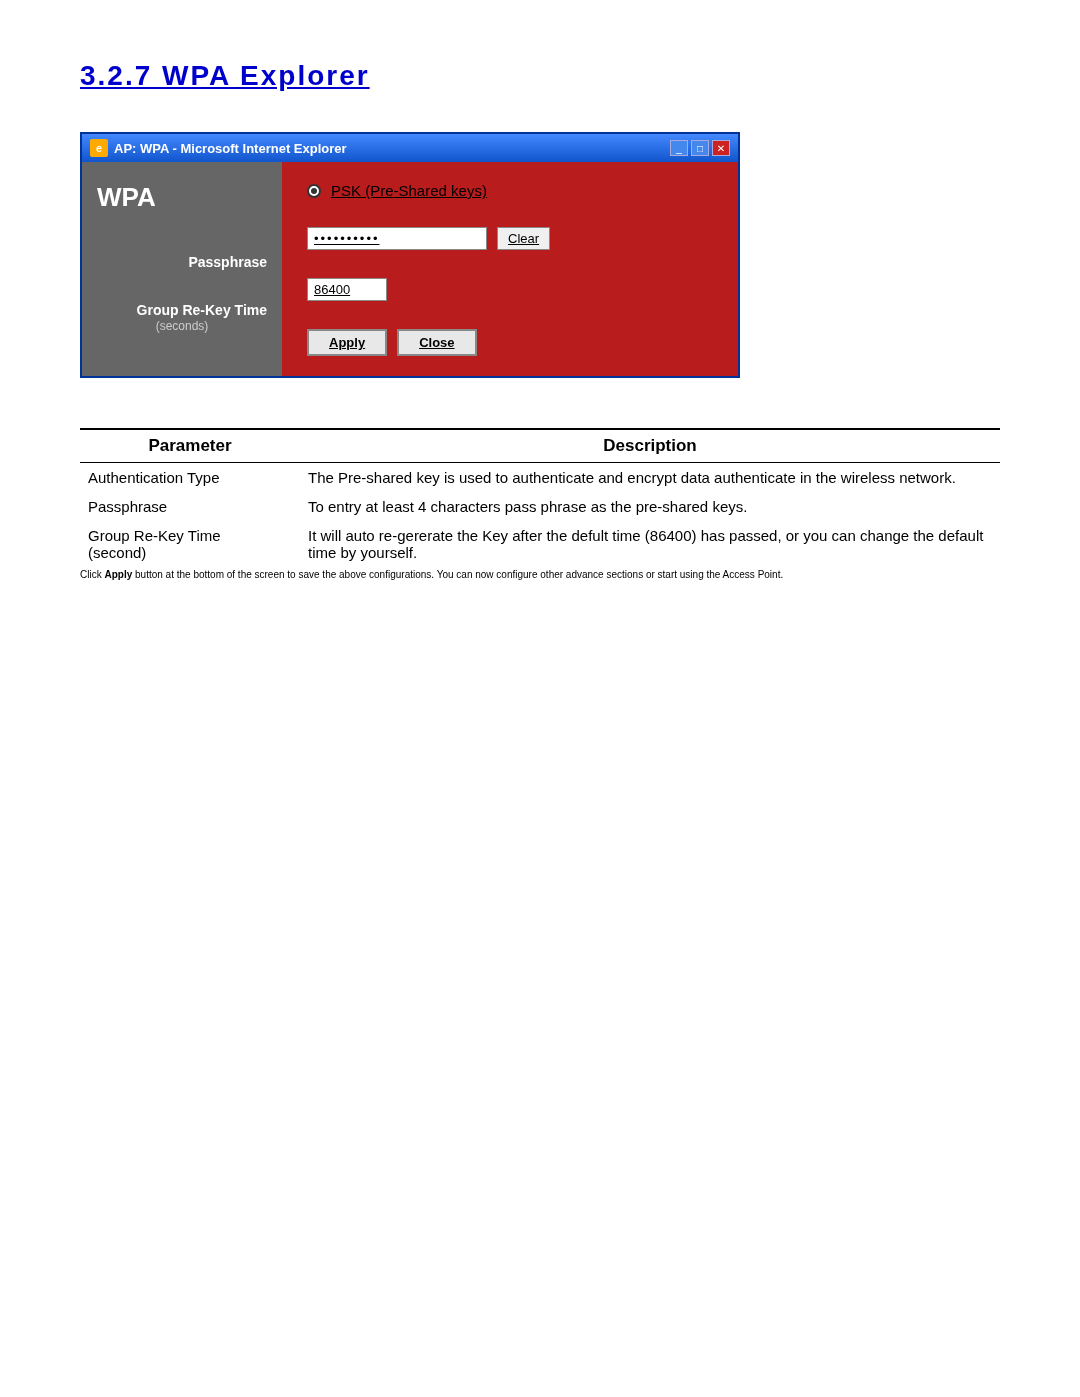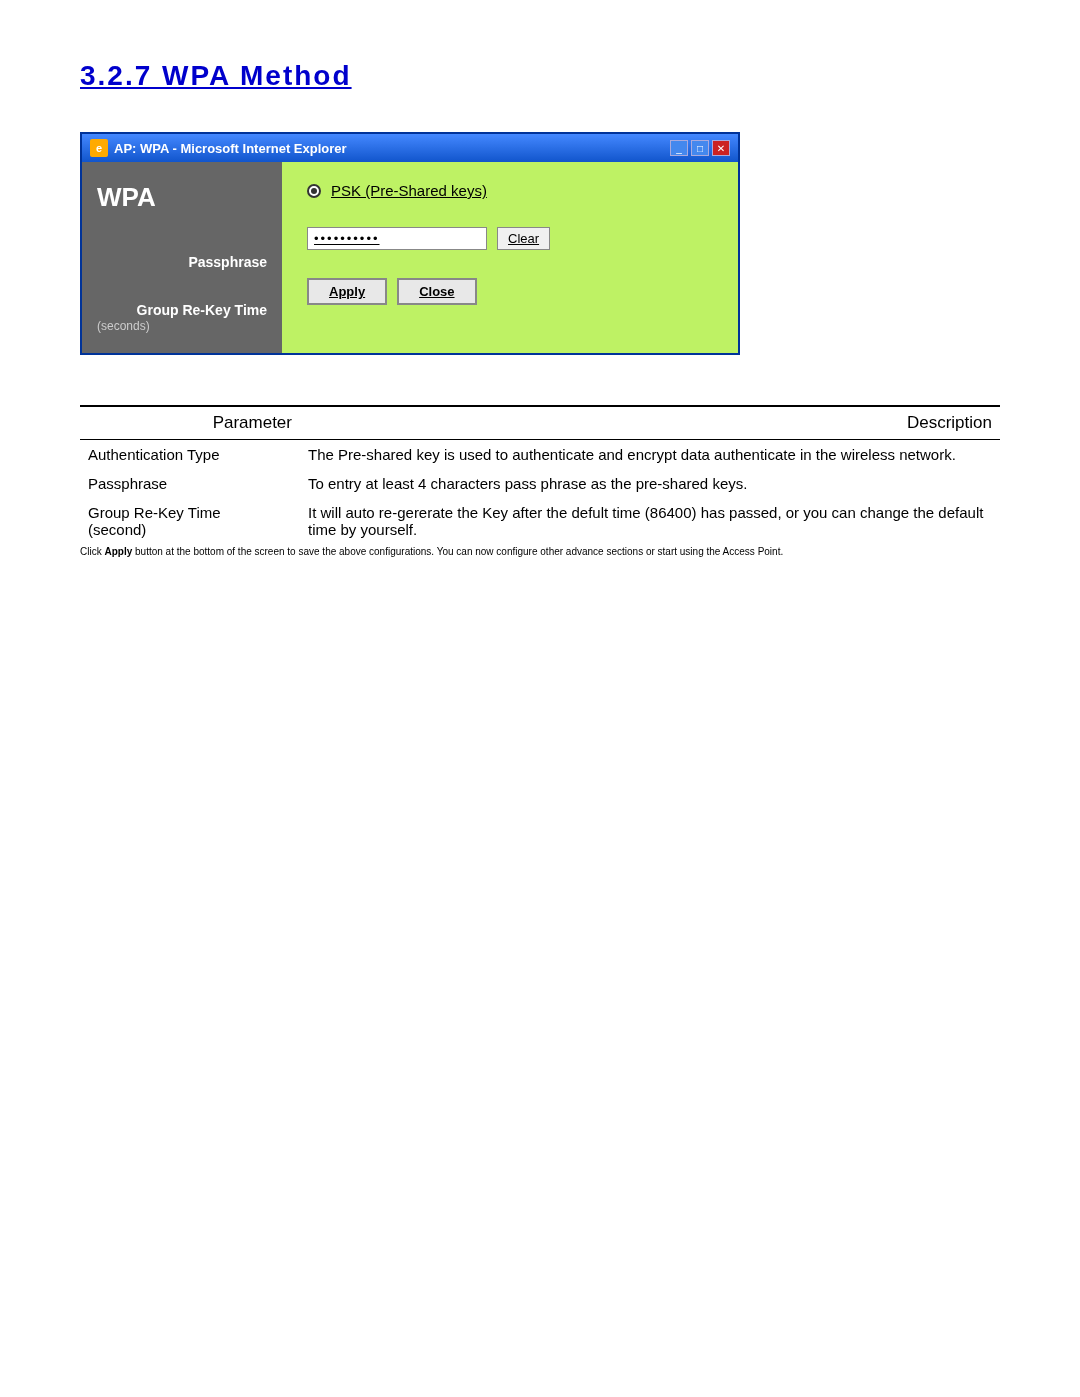--- a/index.html
+++ b/index.html
@@ -77,21 +77,21 @@
       background: #4488ee;
       color: white;
     }
 
     .browser-btn.close-btn {
       background: #cc2222;
     }
 
     .browser-content {
       display: flex;
-      background: #bef264;
+      background: #b91c1c;
     }
 
     .sidebar {
       background: #666666;
       width: 200px;
       min-width: 200px;
       padding: 20px 15px;
       display: flex;
       flex-direction: column;
       gap: 30px;
@@ -108,21 +108,21 @@
       color: white;
       font-size: 14px;
       font-weight: bold;
       text-align: right;
       line-height: 1.3;
     }
 
     .sidebar-label-sub {
       color: #cccccc;
       font-size: 12px;
-      text-align: left;
+      text-align: center;
     }
 
     .main-panel {
       flex: 1;
       padding: 20px 25px;
       display: flex;
       flex-direction: column;
       gap: 28px;
       text-decoration: underline;
     }
@@ -200,23 +200,23 @@
       margin-top: 20px;
     }
 
     .param-table thead tr {
       border-top: 2px solid #000;
       border-bottom: 1px solid #000;
     }
 
     .param-table th {
       font-size: 17px;
-      font-weight: normal;
+      font-weight: bold;
       padding: 6px 8px;
-      text-align: right;
+      text-align: center;
     }
 
     .param-table th:first-child {
       width: 220px;
     }
 
     .param-table td {
       padding: 6px 8px;
       vertical-align: top;
       font-size: 15px;
@@ -232,21 +232,21 @@
       line-height: 1.6;
     }
 
     .bottom-note strong {
       font-weight: bold;
     }
   </style>
 </head>
 <body>
 
-<div class="page-title">3.2.7         WPA Method</div>
+<div class="page-title">3.2.7         WPA Explorer</div>
 
 <div class="browser-window">
 
   <div class="browser-titlebar">
     <div class="browser-title-left">
       <div class="browser-icon">
         <span>e</span>
       </div>
       <span>AP: WPA - Microsoft Internet Explorer</span>
     </div>
@@ -279,20 +279,23 @@
       <div class="field-row">
         <div class="radio-circle selected"></div>
         <span>PSK (Pre-Shared keys)</span>
       </div>
 
       <div class="field-row">
         <input type="password" class="text-input" value="••••••••••" style="letter-spacing: 2px;">
         <button class="clear-btn">Clear</button>
       </div>
 
+      <div class="field-row">
+        <input type="text" class="value-input" value="86400" style="">
+      </div>
 
       <div class="action-buttons">
         <button class="action-btn">Apply</button>
         <button class="action-btn">Close</button>
       </div>
     </div>
   </div>
 </div>
 
 <table class="param-table">

